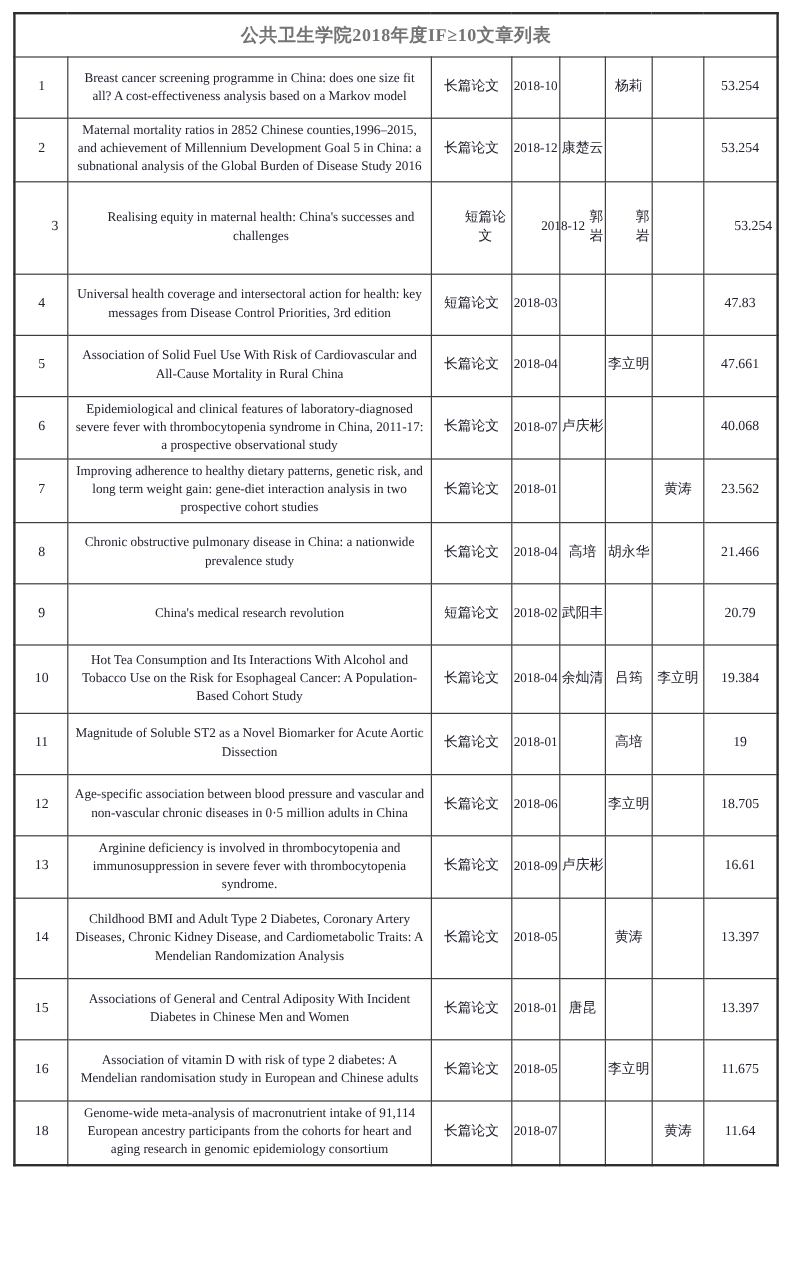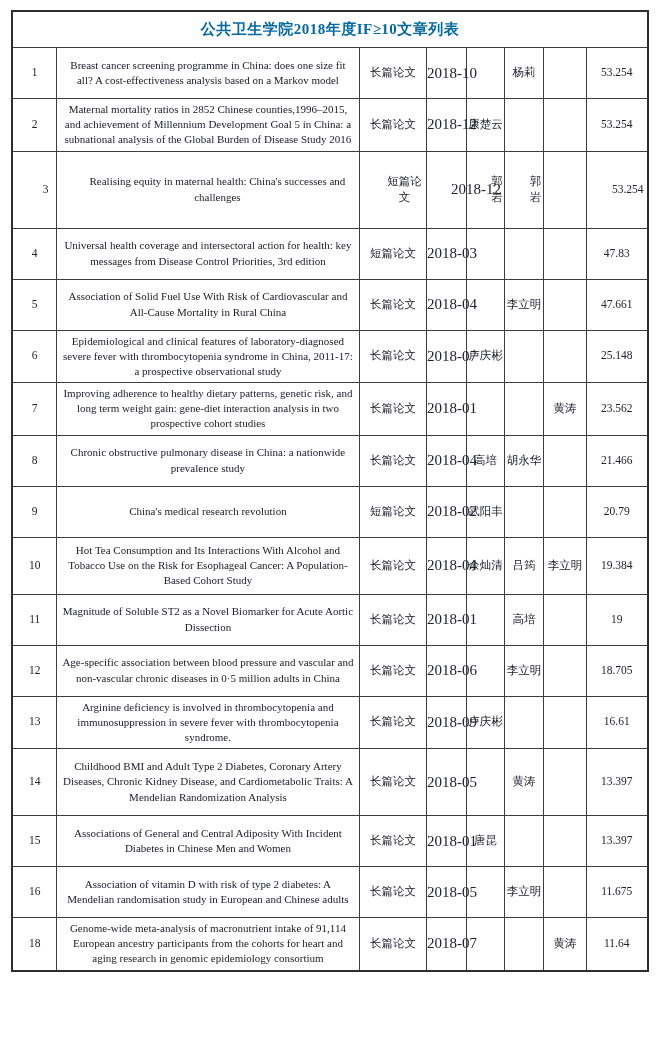--- a/index.html
+++ b/index.html
@@ -27,21 +27,21 @@
     border: 1px solid #3d3d3d;
     text-align: center;
     vertical-align: middle;
     padding: 3px 2px;
     font-weight: normal;
     word-wrap: break-word;
   }
   tr.title-row td {
     font-size: 15px;
     font-weight: bold;
-    color: #0369a1;
+    color: #737373;
     padding: 8px 2px;
     background: #ffffff;
     letter-spacing: 0.5px;
   }
   tr.head-row th {
     background: #dde1ee;
     font-size: 12px;
     line-height: 1.3;
     padding: 6px 1px;
     color: #21212f;
@@ -49,21 +49,21 @@
   tr.data-row td {
     height: 44px;
     font-size: 11.5px;
     line-height: 1.38;
   }
   tr.data-row td.c-title {
     font-size: 11px;
     padding: 3px 5px;
   }
   tr.data-row td.c-date {
-    font-size: 15px;
+    font-size: 11px;
     padding: 3px 0;
     white-space: nowrap;
   }
   tr.data-row td.c-cat,
   tr.data-row td.c-fa,
   tr.data-row td.c-ca,
   tr.data-row td.c-cca {
     font-size: 11.5px;
     padding: 3px 1px;
   }
@@ -155,21 +155,21 @@
     </tr>
 
     <tr class="data-row">
       <td class="c-no">6</td>
       <td class="c-title">Epidemiological and clinical features of laboratory-diagnosed severe fever with thrombocytopenia syndrome in China, 2011-17: a prospective observational study</td>
       <td class="c-cat">长篇论文</td>
       <td class="c-date">2018-07</td>
       <td class="c-fa">卢庆彬</td>
       <td class="c-ca"></td>
       <td class="c-cca"></td>
-      <td class="c-if">25.148</td>
+      <td class="c-if">40.068</td>
     </tr>
 
     <tr class="data-row">
       <td class="c-no">7</td>
       <td class="c-title">Improving adherence to healthy dietary patterns, genetic risk, and long term weight gain: gene-diet interaction analysis in two prospective cohort studies</td>
       <td class="c-cat">长篇论文</td>
       <td class="c-date">2018-01</td>
       <td class="c-fa"></td>
       <td class="c-ca"></td>
       <td class="c-cca">黄涛</td>

